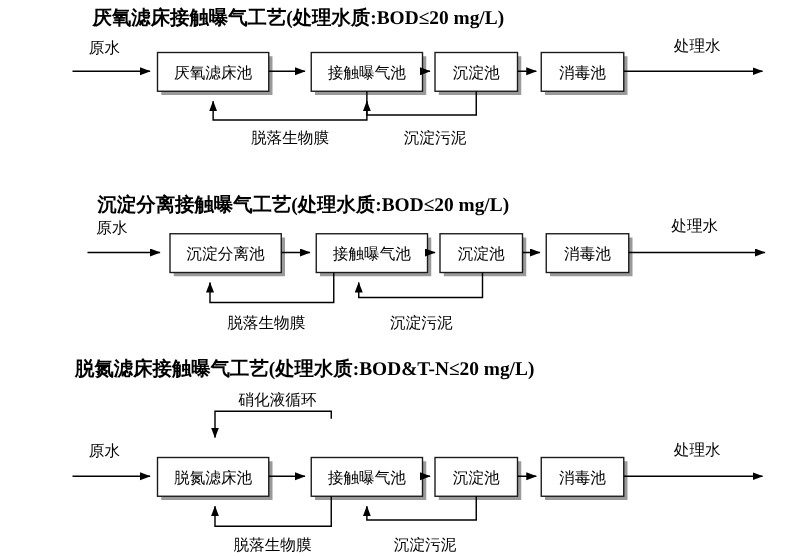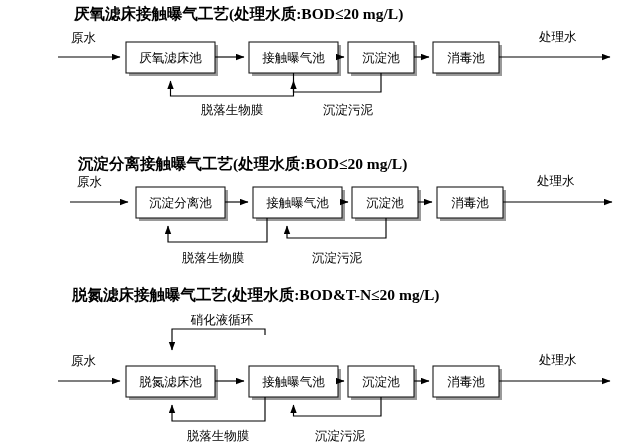--- a/index.html
+++ b/index.html
@@ -176,21 +176,21 @@
         <path class="line" d="M267,48 L267,72 L168,72 L168,56" marker-end="url(#ah2)"></path>
         <text class="flowlabel" x="213" y="92" text-anchor="middle">脱落生物膜</text>
 
         <path class="line" d="M386,48 L386,68 L287,68 L287,56" marker-end="url(#ah2)"></path>
         <text class="flowlabel" x="337" y="92" text-anchor="middle">沉淀污泥</text>
       </svg>
     </div>
   </div>
 
   <div class="section" style="top:281px; height:164px;">
-    <div class="title" style="left:60px; top:4px;margin-left:12px;">
+    <div class="title" style="left:60px; top:4px;">
       <span class="cn">脱氮滤床接触曝气工艺</span><span class="lat">(</span><span class="cn">处理水质</span><span class="lat">:</span><span class="lat">BOD&amp;T-N≤20 mg/L</span><span class="lat">)</span>
     </div>
 
     <div class="diagram" style="top:27px;">
       <svg width="635" height="137" viewBox="0 0 635 137" xmlns="http://www.w3.org/2000/svg">
         <defs>
           <marker id="ah3" markerWidth="9" markerHeight="9" refX="8" refY="3.2" orient="auto" markerUnits="userSpaceOnUse">
             <path d="M0,0 L8.5,3.2 L0,6.4 z" fill="#000"></path>
           </marker>
         </defs>

